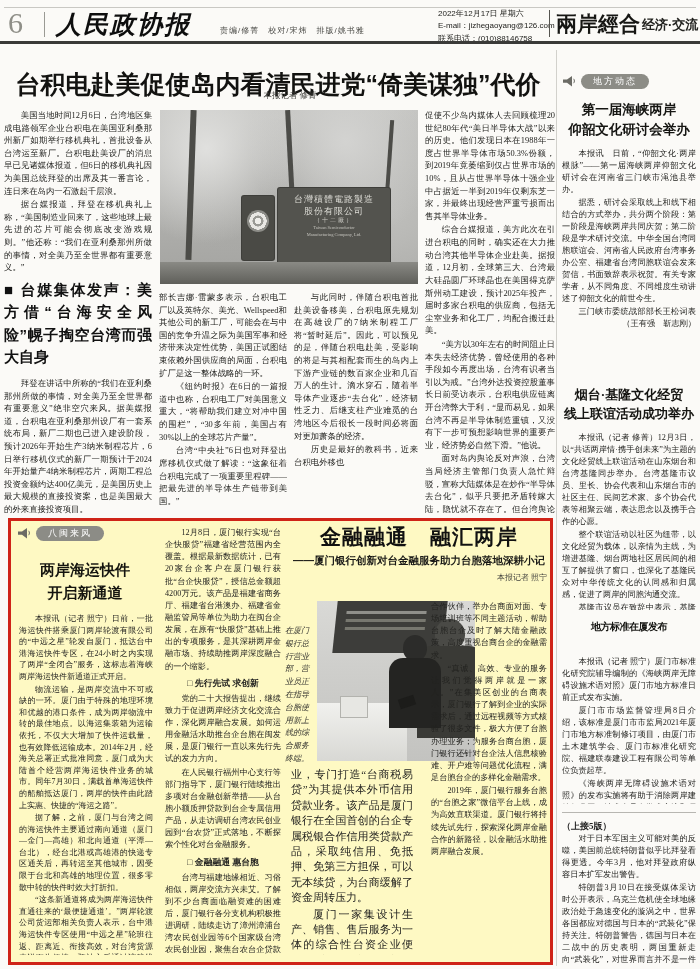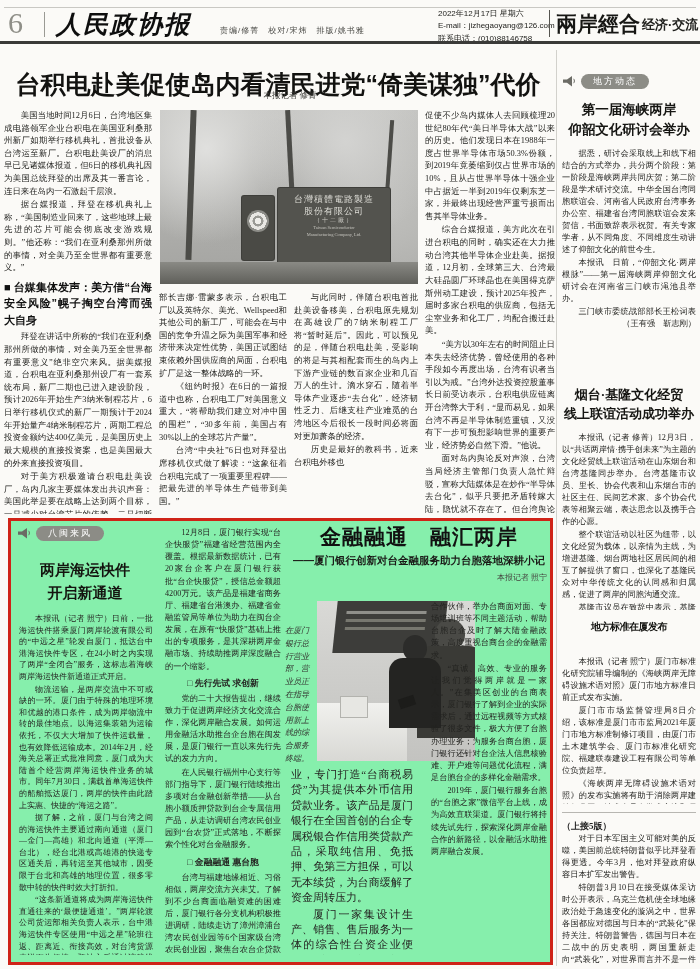--- a/index.html
+++ b/index.html
@@ -17,21 +17,21 @@
   .mast-divider{left:549px;top:10px;width:1px;height:27px;background:#55544f;}
   .section-title{left:556px;top:10px;font-size:21px;font-weight:900;color:#161613;letter-spacing:0;}
   .section-sub{left:642px;top:16px;font-size:13px;font-weight:800;color:#22221f;font-family:"Liberation Sans","DejaVu Sans",sans-serif;}
   
   .main-headline{left:0;top:51px;width:556px;text-align:center;font-size:25px;font-weight:900;color:#121210;
                  font-family:"Liberation Sans","DejaVu Sans",sans-serif;letter-spacing:0;white-space:nowrap;}
   .main-byline{left:0;top:90px;width:556px;text-align:center;font-size:8.5px;color:#3c3c38;padding-left:12px;}
   .bodytext{font-size:8.4px;line-height:1.5;text-align:justify;overflow:hidden;color:#232320;}
   .para{margin:0 0 1px 0;text-indent:2em;}
   .para.cont{text-indent:0;}
-  .subhead{font-weight:bold;font-size:11px;margin:4px 0 3px 0;text-indent:0;color:#111;
+  .subhead{font-weight:bold;font-size:15px;margin:4px 0 9px 0;text-indent:0;color:#111;
            font-family:"Liberation Sans","DejaVu Sans",sans-serif;}
   .m-col1{left:4px;top:110px;width:148px;height:404px;}
   .m-col2{left:159px;top:292px;width:128px;height:222px;}
   .m-col3{left:294px;top:292px;width:124px;height:222px;}
   .m-col4{left:425px;top:110px;width:130px;height:404px;}
   
   .photo1{left:160px;top:110px;width:258px;height:174px;overflow:hidden;
     background:
       radial-gradient(circle at 18% 22%, #e0e0de 0%, rgba(224,224,222,0) 38%),
       radial-gradient(circle at 72% 18%, #d3d3d1 0%, rgba(211,211,209,0) 42%),
@@ -63,21 +63,21 @@
   .sb-sign{left:562px;top:318px;width:134px;font-size:8.2px;text-align:right;color:#2a2a27;}
   .sb-a2-title{left:562px;top:386px;font-size:13px;}
   .sb-a2-body{left:562px;top:432px;width:134px;height:178px;}
   .sb-a3-title{left:560px;top:620px;width:138px;font-size:10px;letter-spacing:-0.5px;}
   .sb-a3-body{left:562px;top:656px;width:134px;height:148px;}
   .sb-sep{left:562px;top:812px;width:134px;height:1px;background:#b7b6b1;}
   .sb-cont-label{left:562px;top:820px;width:134px;font-size:9px;font-weight:bold;}
   .sb-cont-body{left:562px;top:833px;width:134px;height:133px;}
   .sb-body{font-size:8.2px;line-height:1.46;}
   
-  .red-box{left:8px;top:518px;width:545px;height:447px;border:3px solid #cf2318;box-sizing:border-box;background:#86efac;}
+  .red-box{left:8px;top:518px;width:545px;height:447px;border:3px solid #cf2318;box-sizing:border-box;background:#fef9c3;}
   .bx-badge-row{left:6px;top:5px;display:flex;align-items:center;gap:4px;}
   .bx-la-title{left:4px;top:38px;width:140px;text-align:center;font-size:15px;font-weight:900;line-height:1.55;color:#14140f;}
   .bx-la-body{left:8px;top:92px;width:134px;height:342px;font-size:8px;line-height:1.45;}
   .ft-head{left:280px;top:2px;width:256px;text-align:center;}
   .ft-title{font-size:21px;font-weight:900;letter-spacing:1px;color:#111;
             font-family:"Liberation Sans","DejaVu Sans",sans-serif;margin-bottom:3px;}
   .ft-sub{font-size:10.5px;font-weight:bold;color:#1a1a17;font-family:"Liberation Sans","DejaVu Sans",sans-serif;}
   .ft-byline{font-size:8px;color:#45453f;margin-top:4px;text-align:right;}
   .ft-col{font-size:8.2px;line-height:1.48;}
   .ft-col1{left:154px;top:6px;width:116px;height:428px;}
@@ -179,22 +179,22 @@
           <path d="M11.5 3.8c1.2 1 1.2 3.4 0 4.4" stroke="#6b6b65" stroke-width="1" fill="none"></path>
         </svg>
     </span>
     <span class="badge">地方动态</span>
   </div>
   <div class="abs sb-title sb-a1-title">
     <div>第一届海峡两岸</div>
     <div>仰韶文化研讨会举办</div>
   </div>
   <div class="abs bodytext sb-body sb-a1-body">
+    <p class="para">本报讯　日前，“仰韶文化·两岸根脉”——第一届海峡两岸仰韶文化研讨会在河南省三门峡市渑池县举办。</p>
     <p class="para">据悉，研讨会采取线上和线下相结合的方式举办，共分两个阶段：第一阶段是海峡两岸共同庆贺；第二阶段是学术研讨交流。中华全国台湾同胞联谊会、河南省人民政府台湾事务办公室、福建省台湾同胞联谊会发来贺信，书面致辞表示祝贺。有关专家学者，从不同角度、不同维度生动讲述了仰韶文化的前世今生。</p>
-    <p class="para">本报讯　日前，“仰韶文化·两岸根脉”——第一届海峡两岸仰韶文化研讨会在河南省三门峡市渑池县举办。</p>
     <p class="para">三门峡市委统战部部长王松词表示，新时代的海峡两岸仰韶文化研究必将焕发出蓬勃活力，仰韶文化一定能够促进两岸经济文化交流合作，为共同推进祖国和平统一进程作出不可替代的重要贡献。</p>
   </div>
   <div class="abs sb-sign">（王有强　靳志刚）</div>
 
   <div class="abs sb-title sb-a2-title">
     <div>烟台·基隆文化经贸</div>
     <div>线上联谊活动成功举办</div>
   </div>
   <div class="abs bodytext sb-body sb-a2-body">
     <p class="para">本报讯（记者 修菁）12月3日，以“共话两岸情·携手创未来”为主题的文化经贸线上联谊活动在山东烟台和台湾基隆同步举办。台湾基隆市议员、里长、协会代表和山东烟台市的社区主任、民间艺术家、多个协会代表等相聚云端，表达思念以及携手合作的心愿。</p>

